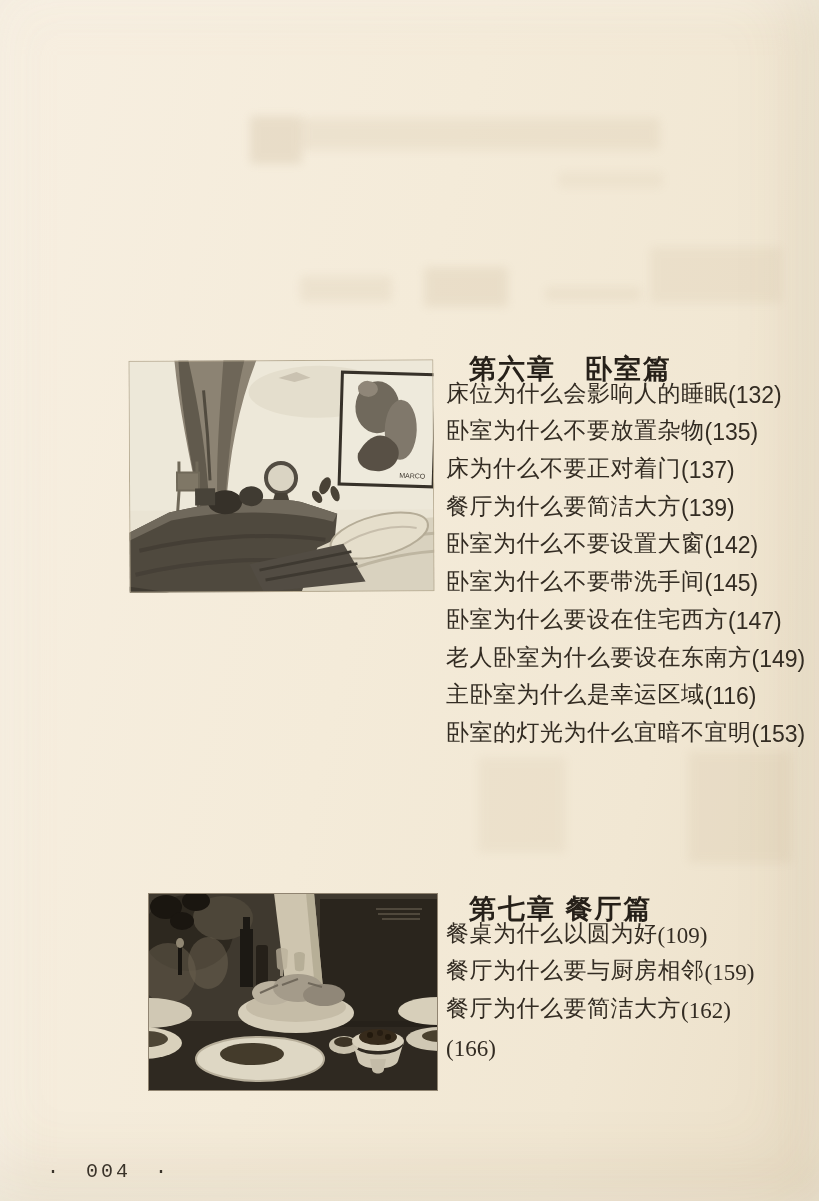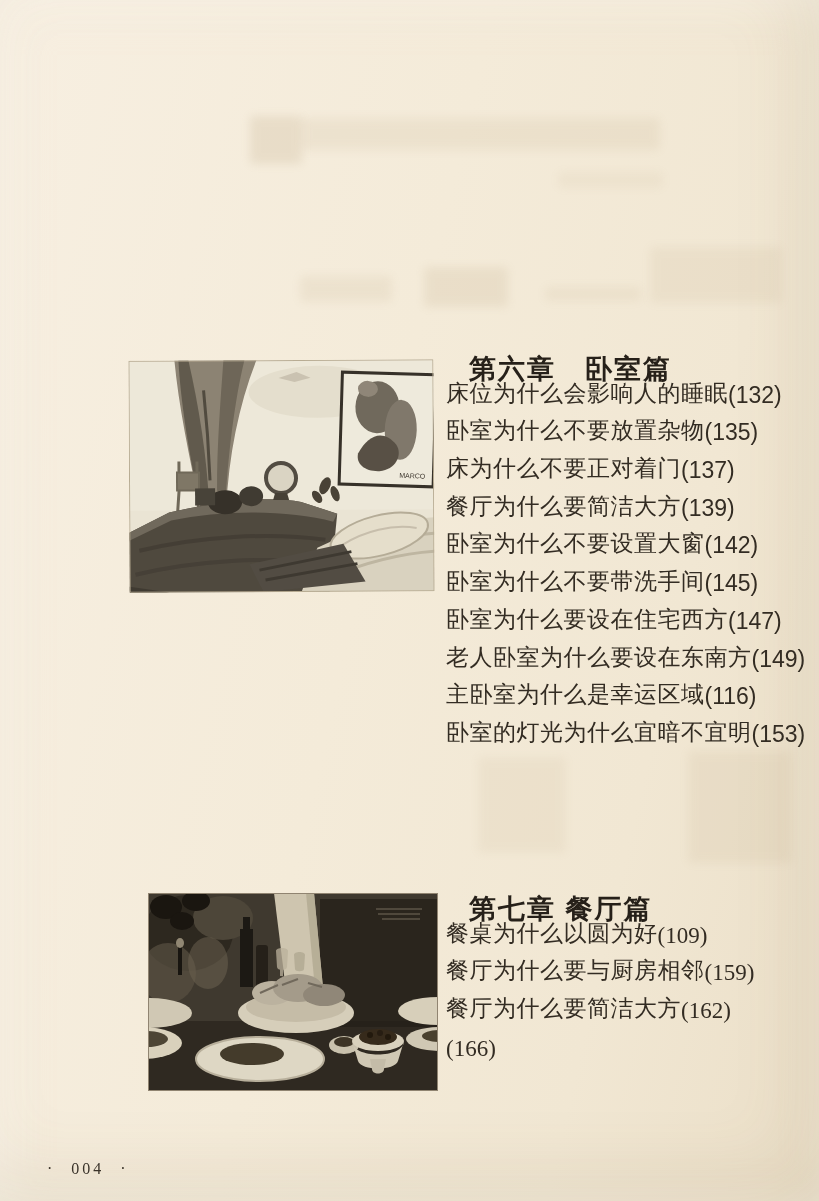--- a/index.html
+++ b/index.html
@@ -35,22 +35,22 @@
   .toc-ch6{top:371px;}
   .toc-ch7{top:911px;font-family:Liberation Serif, serif;}
   .toc-item{
     height:37.7px;font-size:23px;letter-spacing:.5px;white-space:nowrap;
     display:flex;align-items:flex-end;
   }
   .toc-item .pg{letter-spacing:0;}
 
   .page-number{
     position:absolute;left:47px;top:1160px;
-    font-family:Liberation Serif, serif;
-    font-size:16px;letter-spacing:3px;word-spacing:9px;color:#3a332a;text-align:center;
+    font-family:Liberation Mono, monospace;
+    font-size:20px;letter-spacing:3px;word-spacing:9px;color:#3a332a;text-align:center;
   }
 </style>
 </head>
 <body>
 
 <div class="page">
 
   <div class="ghost" style="left:250px;top:116px;width:52px;height:48px;opacity:.16"></div>
   <div class="ghost" style="left:302px;top:118px;width:358px;height:32px;opacity:.10"></div>
   <div class="ghost" style="left:558px;top:172px;width:105px;height:16px;opacity:.07"></div>

